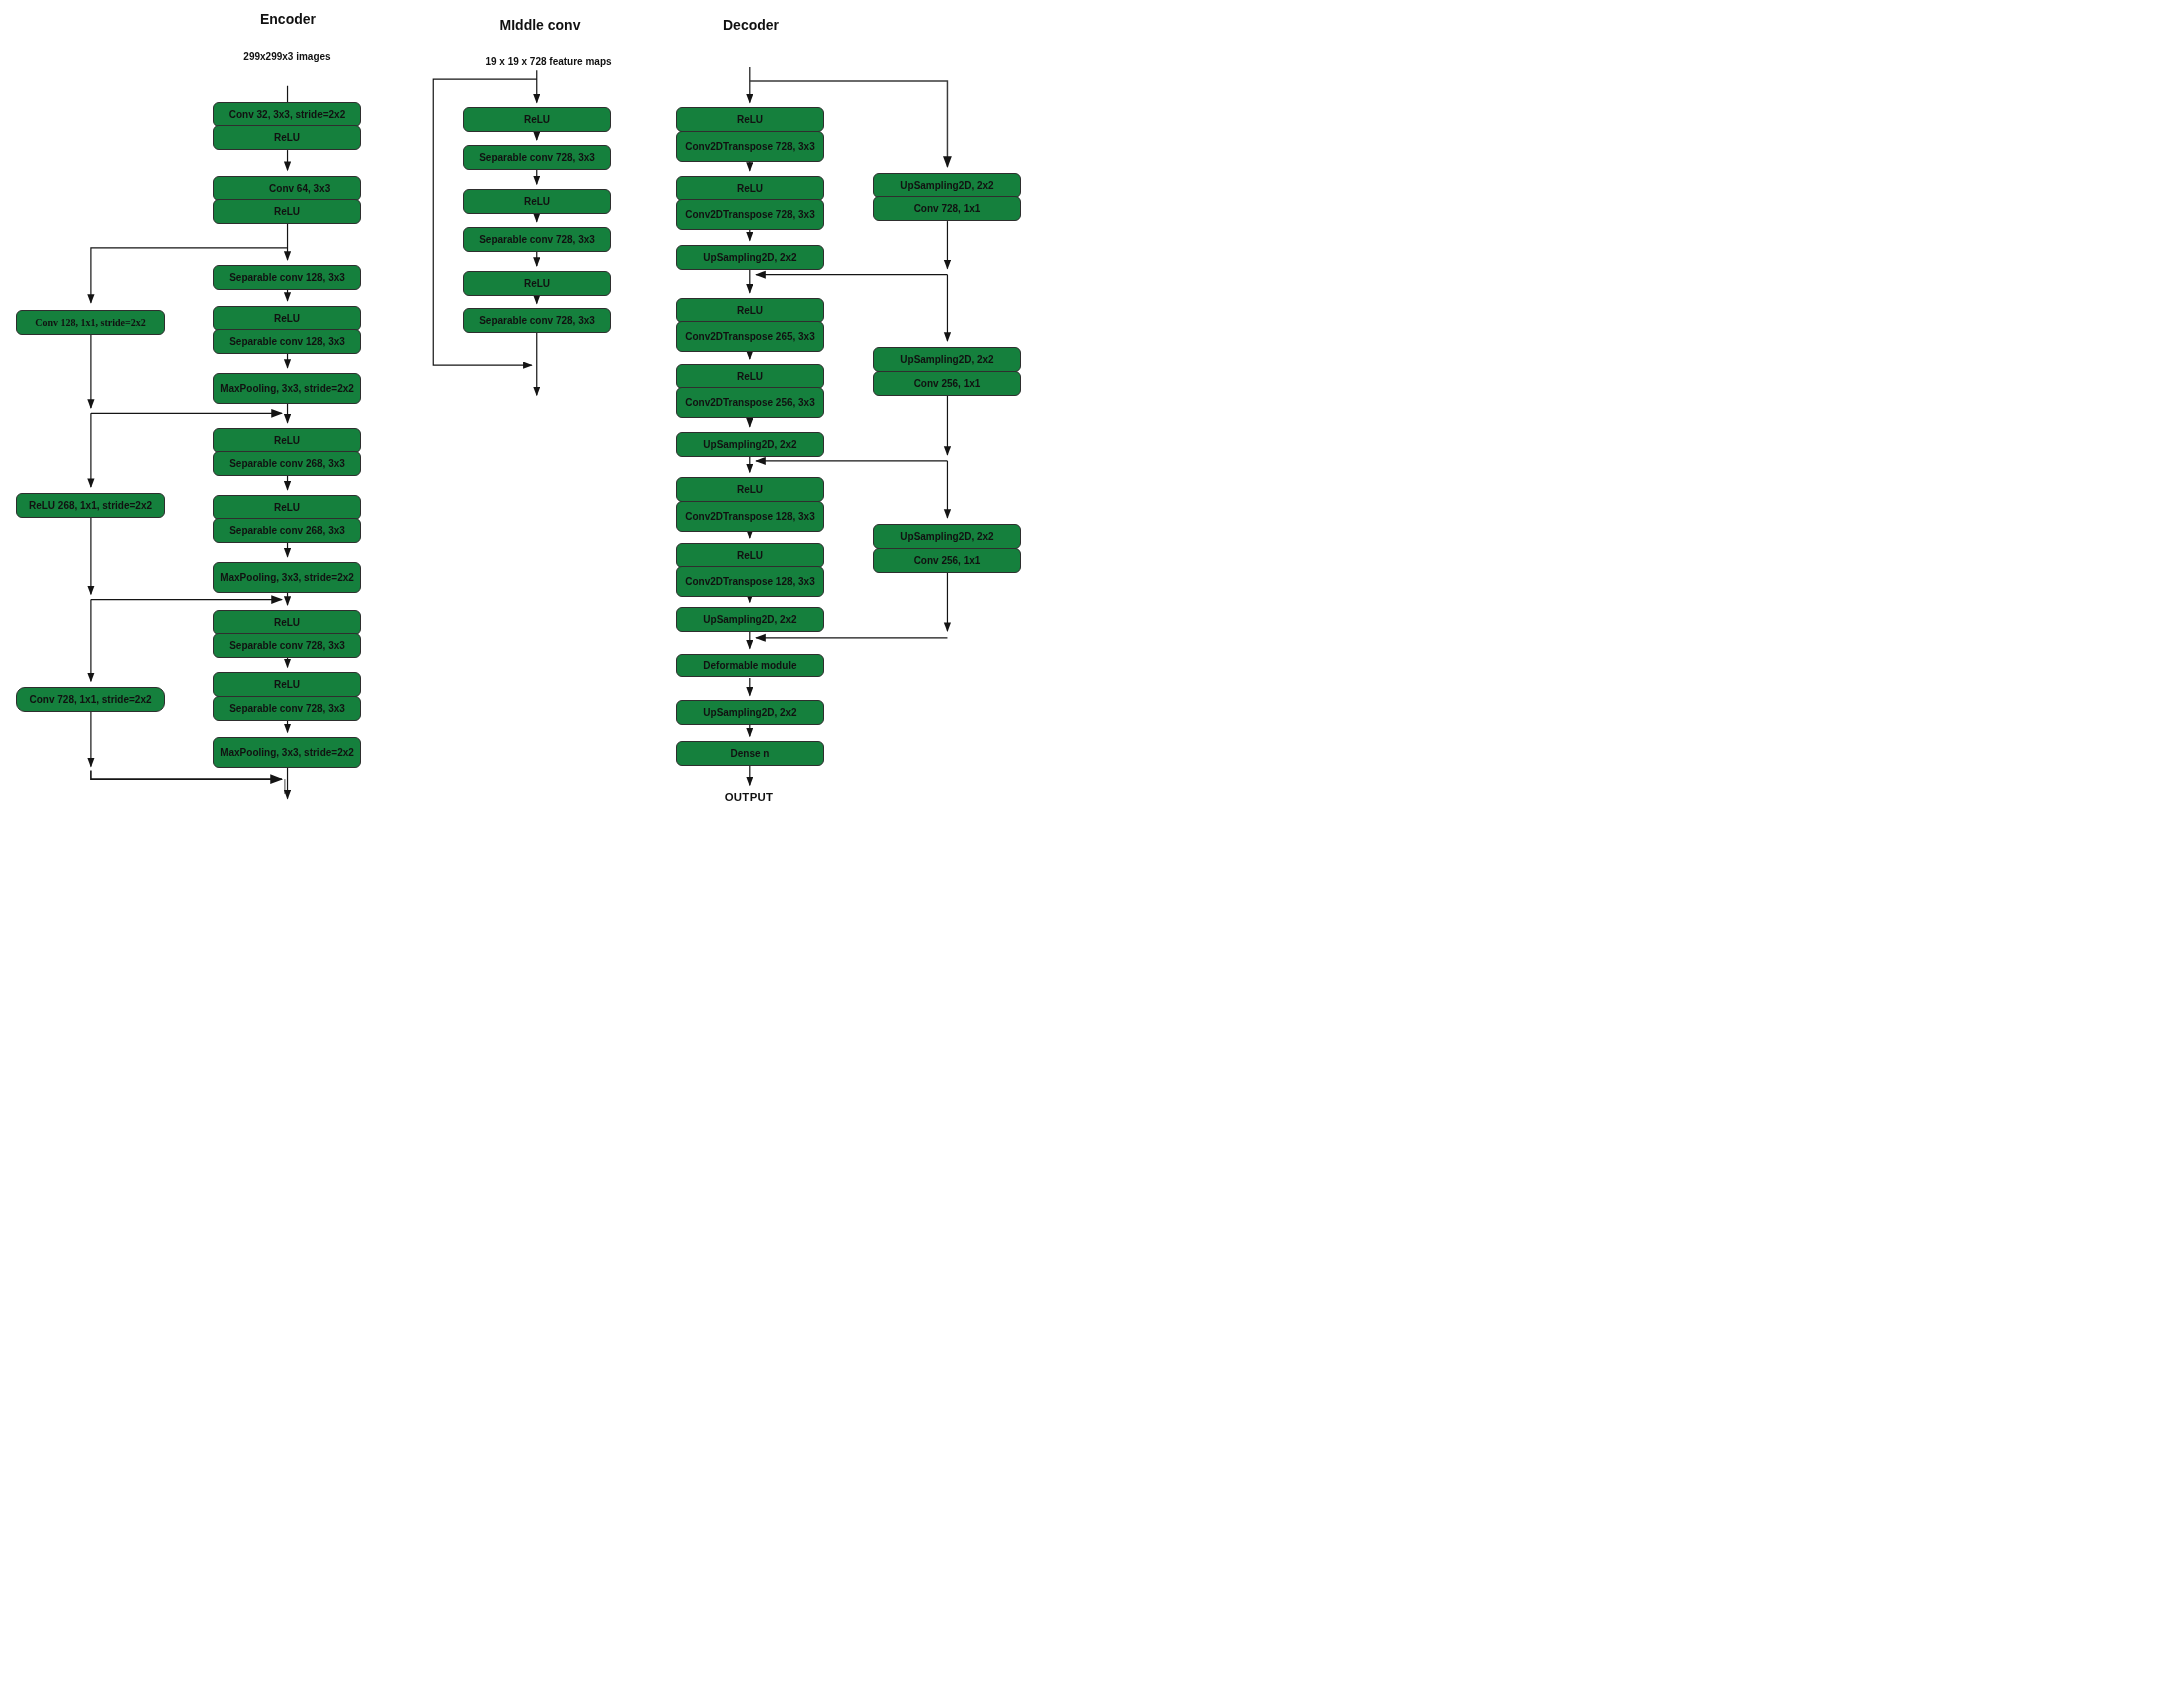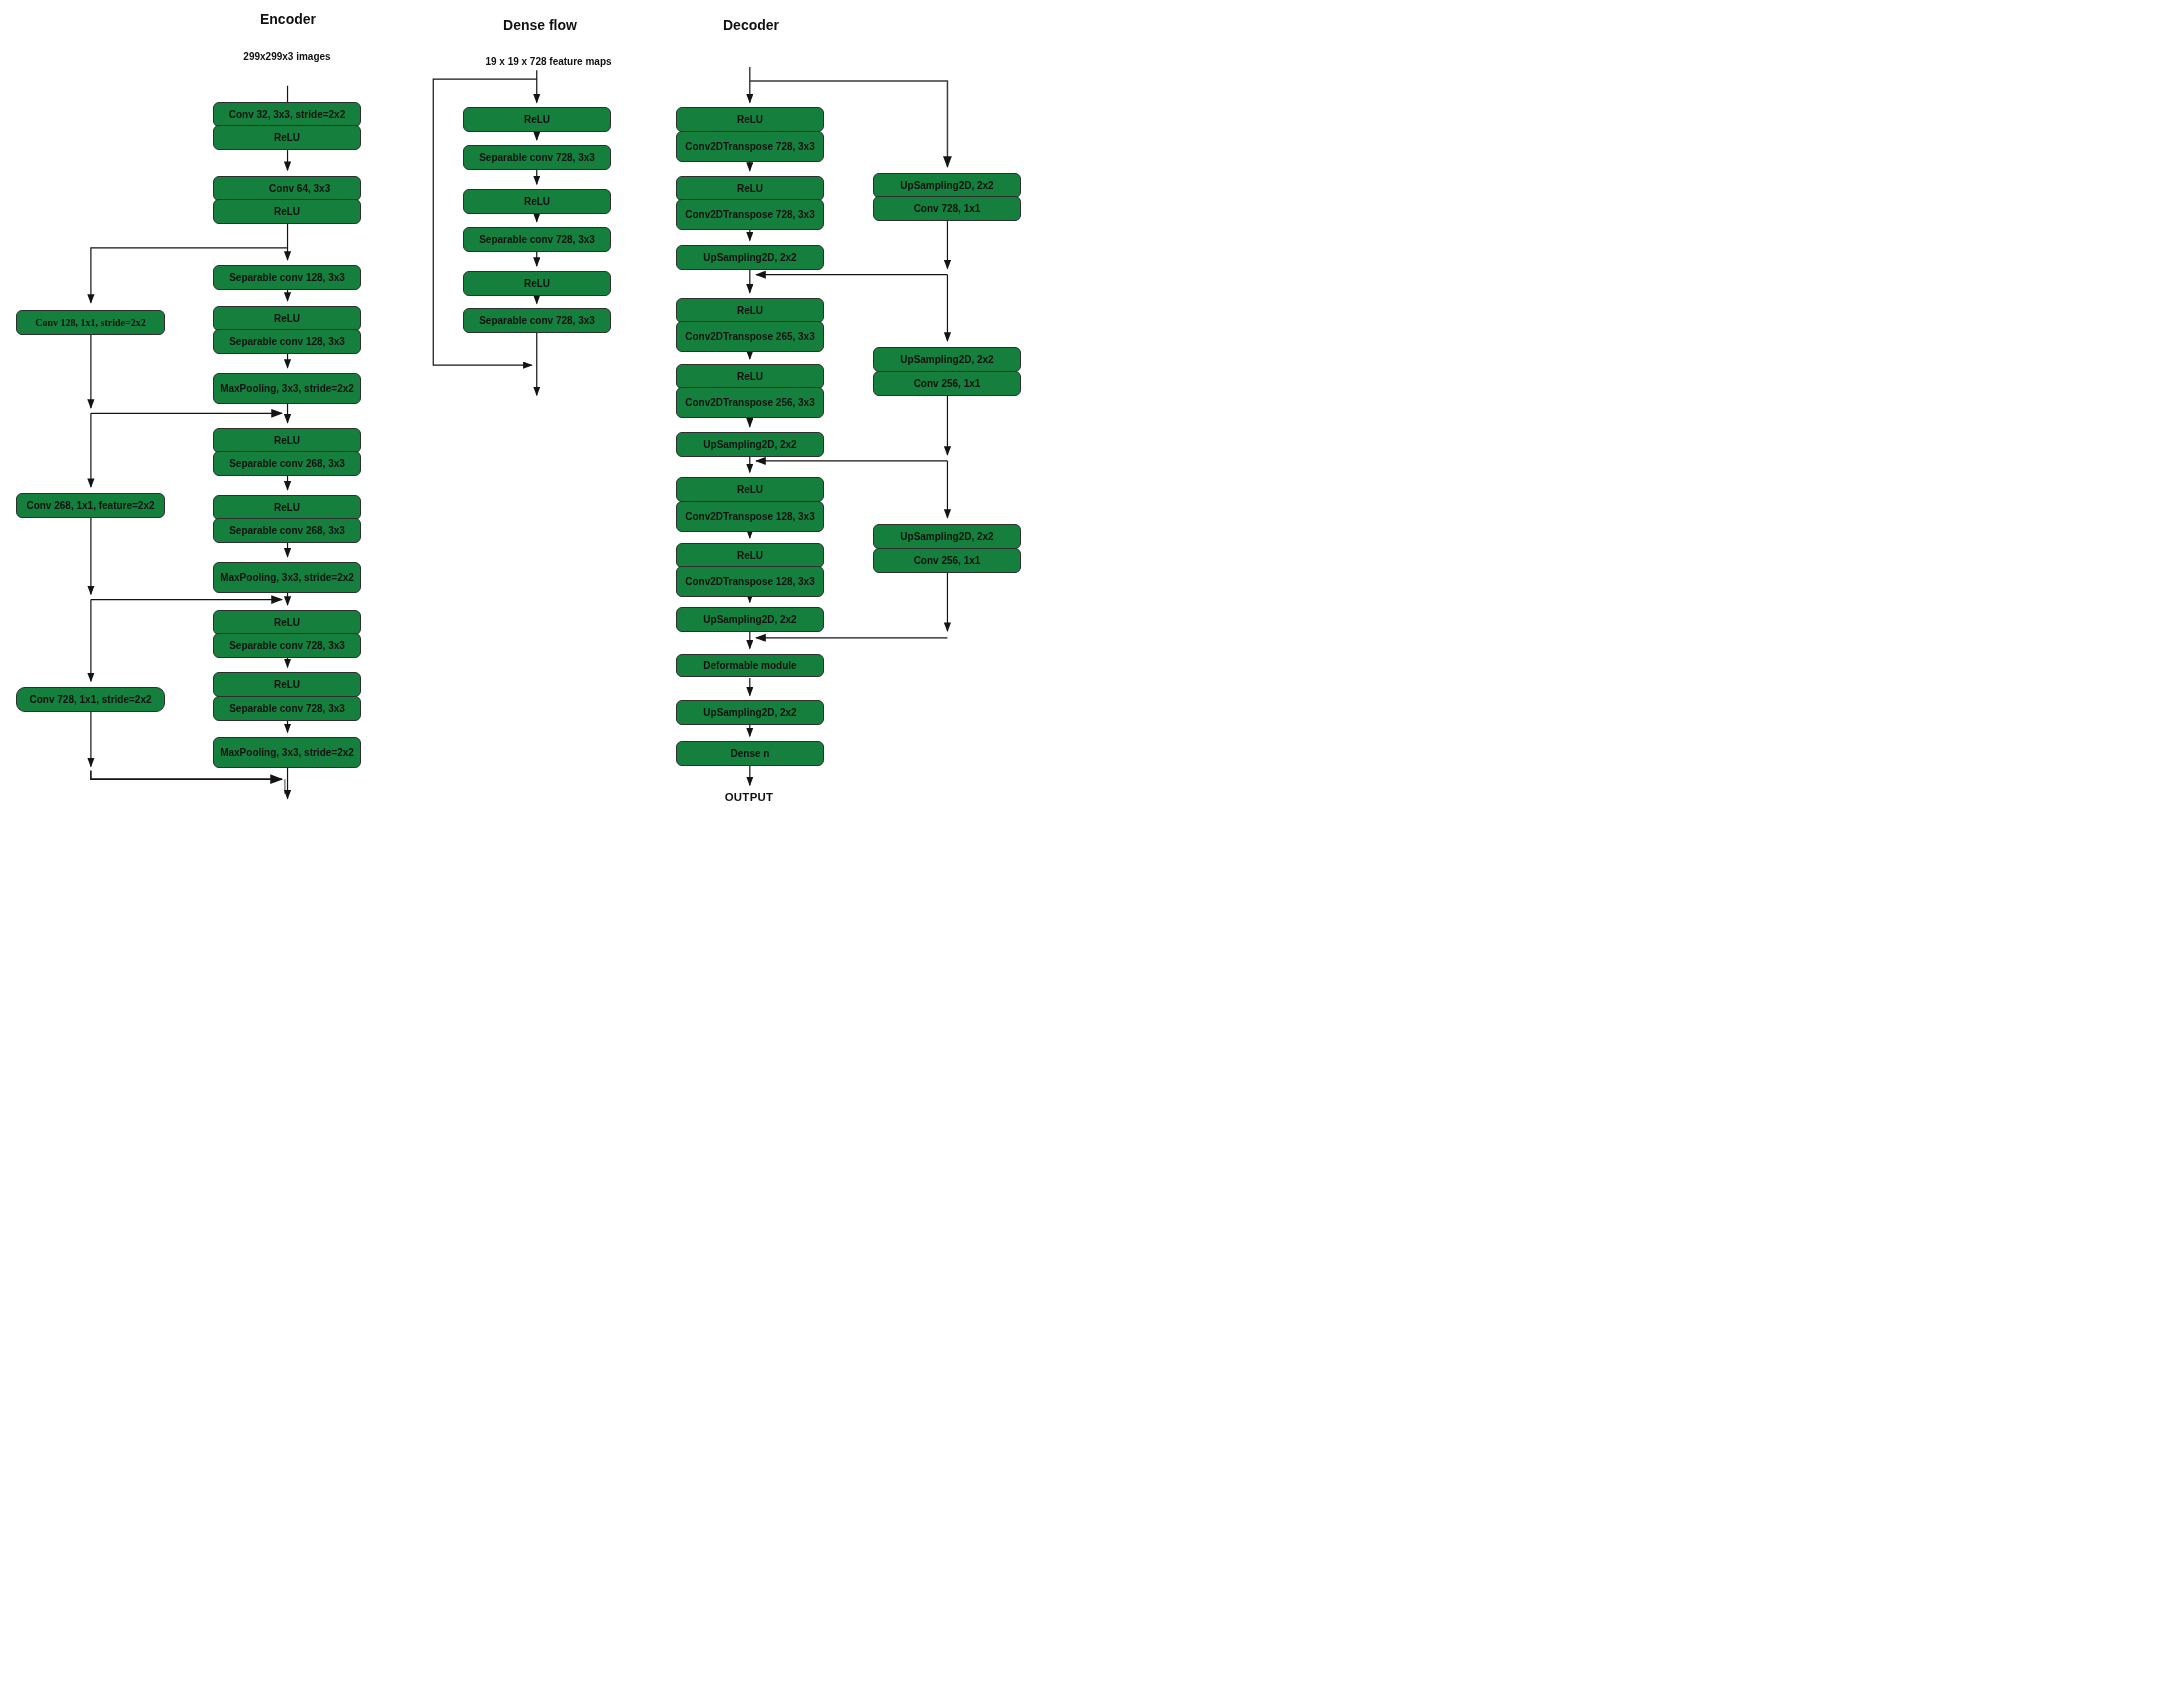--- a/index.html
+++ b/index.html
@@ -115,21 +115,21 @@
       <path d="M1413.5,410 V509" marker-end="url(#ah)"></path>
       <path d="M1413.5,590 V679" marker-end="url(#ah)"></path>
       <path stroke-width="2" d="M1413.5,688 H1128" marker-end="url(#ah)"></path>
       <path d="M1413.5,688 V773" marker-end="url(#ah)"></path>
       <path d="M1413.5,854 V942" marker-end="url(#ah)"></path>
       <path stroke-width="2" d="M1413.5,952 H1128" marker-end="url(#ah)"></path>
     </g>
   </svg>
 
   <div class="col-title" style="left:221px;top:10.7px;width:134px;">Encoder</div>
-  <div class="col-title" style="left:473px;top:17.4px;width:134px;">Dense flow</div>
+  <div class="col-title" style="left:473px;top:17.4px;width:134px;">MIddle conv</div>
   <div class="col-title" style="left:684px;top:17.4px;width:134px;">Decoder</div>
 
   <div class="flow-label" style="left:213px;top:51px;width:148px;">299x299x3 images</div>
   <div class="flow-label" style="left:471px;top:56px;width:155px;">19 x 19 x 728 feature maps</div>
   <div class="out-label" style="left:682px;top:791px;width:134px;">OUTPUT</div>
 
   <div class="box" style="left:213px;top:102px;width:148px;height:25px;">Conv 32, 3x3, stride=2x2</div>
   <div class="box" style="left:213px;top:125px;width:148px;height:25px;">ReLU</div>
   <div class="box" style="left:213px;top:176px;width:148px;height:25px;padding-left:28px;">Conv 64, 3x3</div>
   <div class="box" style="left:213px;top:199px;width:148px;height:25px;">ReLU</div>
@@ -142,21 +142,21 @@
   <div class="box" style="left:213px;top:495px;width:148px;height:25px;">ReLU</div>
   <div class="box" style="left:213px;top:518px;width:148px;height:25px;">Separable conv 268, 3x3</div>
   <div class="box" style="left:213px;top:562px;width:148px;height:31px;">MaxPooling, 3x3, stride=2x2</div>
   <div class="box" style="left:213px;top:610px;width:148px;height:25px;">ReLU</div>
   <div class="box" style="left:213px;top:633px;width:148px;height:25px;">Separable conv 728, 3x3</div>
   <div class="box" style="left:213px;top:672px;width:148px;height:25px;">ReLU</div>
   <div class="box" style="left:213px;top:696px;width:148px;height:25px;">Separable conv 728, 3x3</div>
   <div class="box" style="left:213px;top:737px;width:148px;height:31px;">MaxPooling, 3x3, stride=2x2</div>
 
   <div class="box" style="left:16px;top:310px;width:149px;height:25px;font-family:Liberation Serif, serif;">Conv 128, 1x1, stride=2x2</div>
-  <div class="box" style="left:16px;top:493px;width:149px;height:25px;">Conv 268, 1x1, feature=2x2</div>
+  <div class="box" style="left:16px;top:493px;width:149px;height:25px;">ReLU 268, 1x1, stride=2x2</div>
   <div class="box" style="left:16px;top:687px;width:149px;height:25px;border-radius:9px;">Conv 728, 1x1, stride=2x2</div>
 
   <div class="box" style="left:463px;top:107px;width:148px;height:25px;">ReLU</div>
   <div class="box" style="left:463px;top:145px;width:148px;height:25px;">Separable conv 728, 3x3</div>
   <div class="box" style="left:463px;top:189px;width:148px;height:25px;">ReLU</div>
   <div class="box" style="left:463px;top:227px;width:148px;height:25px;">Separable conv 728, 3x3</div>
   <div class="box" style="left:463px;top:271px;width:148px;height:25px;">ReLU</div>
   <div class="box" style="left:463px;top:308px;width:148px;height:25px;">Separable conv 728, 3x3</div>
 
   <div class="box" style="left:676px;top:107px;width:148px;height:25px;">ReLU</div>

